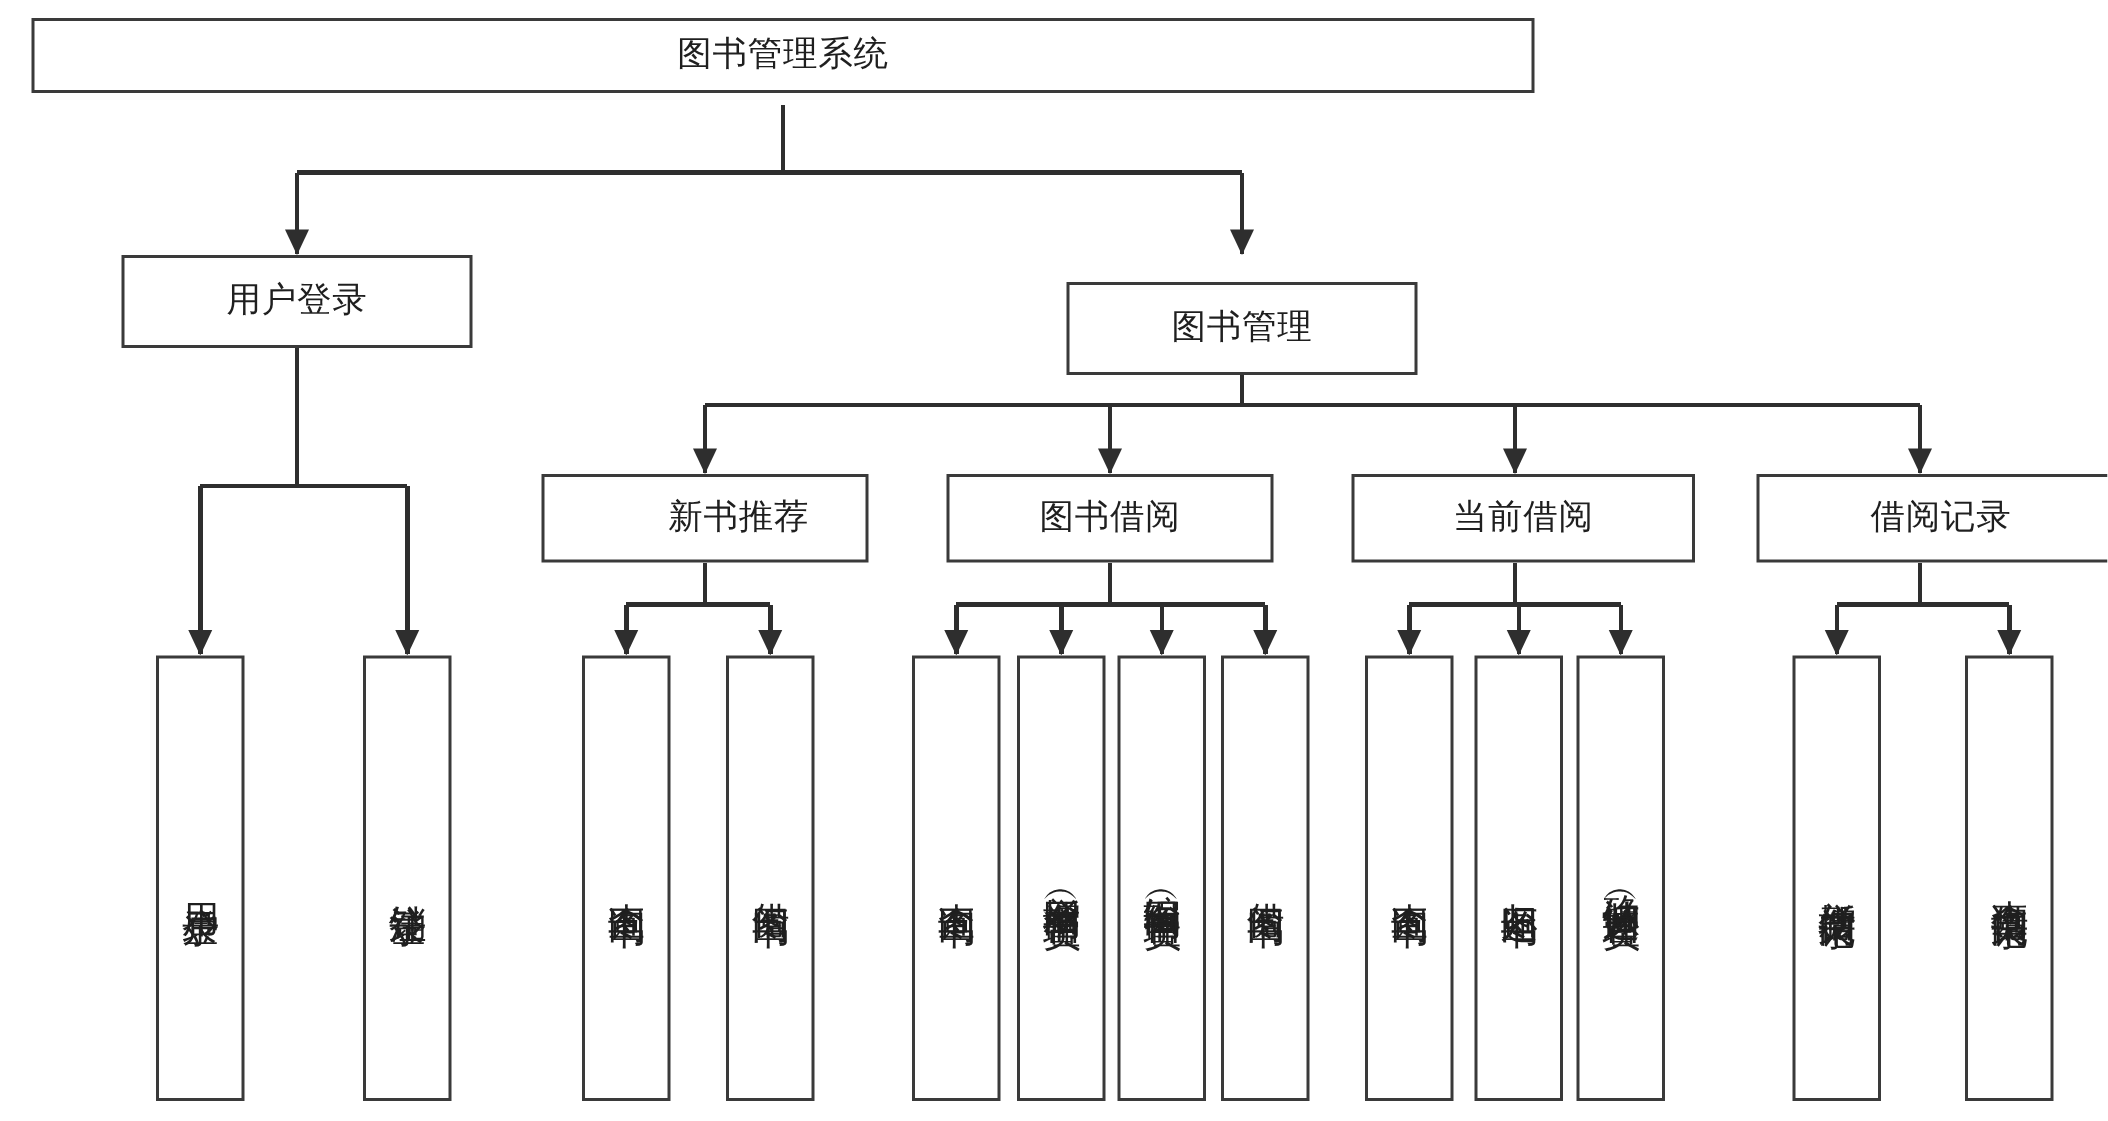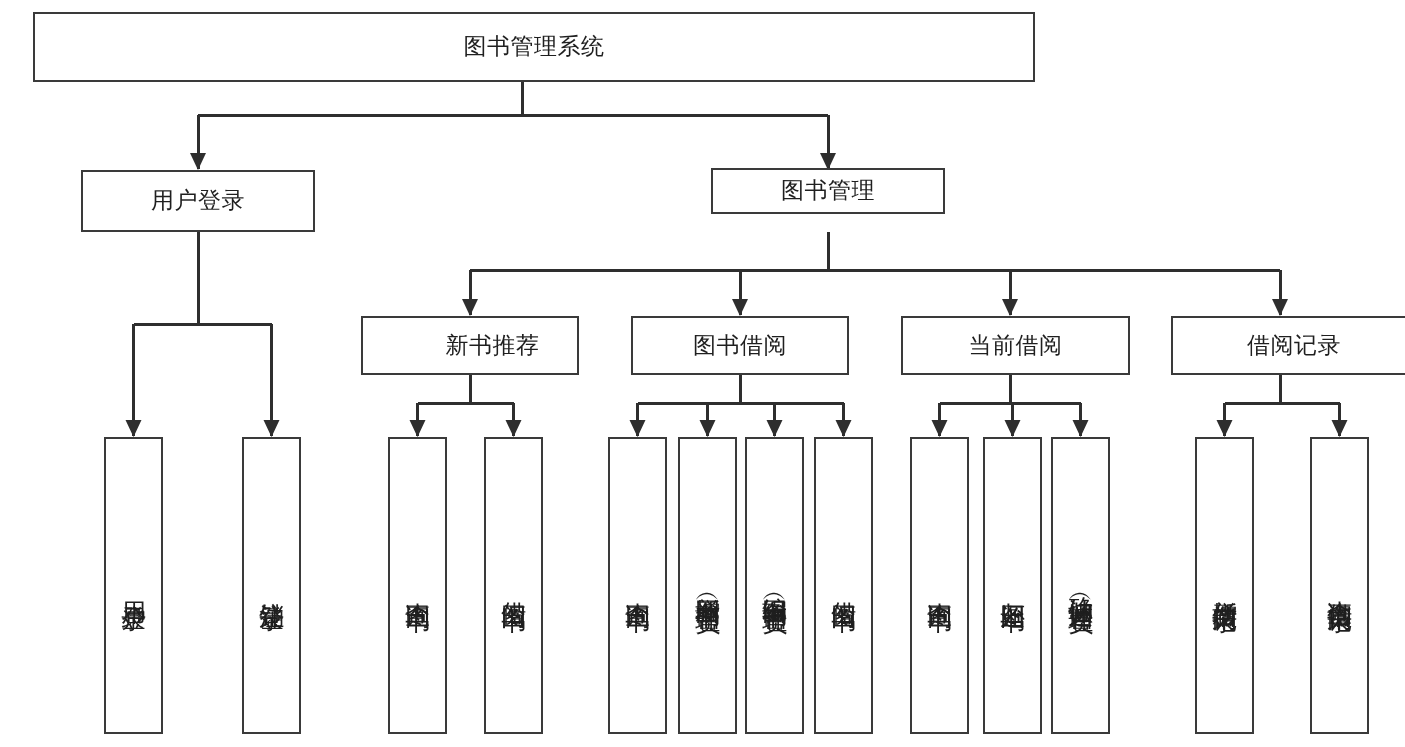--- a/index.html
+++ b/index.html
@@ -125,27 +125,27 @@
       <polygon points="1072.5,420 1088.5,420 1080.5,437" fill="#2e2e2e"></polygon>
       <line x1="1280" y1="375" x2="1280" y2="403" stroke="#2e2e2e" stroke-width="3" shape-rendering="crispEdges"></line>
       <line x1="1224.5" y1="403" x2="1339.5" y2="403" stroke="#2e2e2e" stroke-width="3" shape-rendering="crispEdges"></line>
       <line x1="1224.5" y1="403" x2="1224.5" y2="436" stroke="#2e2e2e" stroke-width="3" shape-rendering="crispEdges"></line>
       <polygon points="1216.5,420 1232.5,420 1224.5,437" fill="#2e2e2e"></polygon>
       <line x1="1339.5" y1="403" x2="1339.5" y2="436" stroke="#2e2e2e" stroke-width="3" shape-rendering="crispEdges"></line>
       <polygon points="1331.5,420 1347.5,420 1339.5,437" fill="#2e2e2e"></polygon>
     </svg>
 
   <div id="nodes-layer">
-      <div class="node horiz" style="left: 21px; top: 12px; width: 1002px; height: 70px; margin-left: 12px;">
+      <div class="node horiz" style="left: 21px; top: 12px; width: 1002px; height: 50px;">
         <span class="label">图书管理系统</span>
       </div>
       <div class="node horiz" style="left: 81px; top: 170px; width: 234px; height: 62px;">
         <span class="label">用户登录</span>
       </div>
-      <div class="node horiz" style="left: 711px; top: 168px; width: 234px; height: 46px;">
+      <div class="node horiz" style="left: 711px; top: 188px; width: 234px; height: 62px;">
         <span class="label">图书管理</span>
       </div>
       <div class="node horiz" style="left: 361px; top: 316px; width: 218px; height: 59px; padding-left: 45px;">
         <span class="label">新书推荐</span>
       </div>
       <div class="node horiz" style="left: 631px; top: 316px; width: 218px; height: 59px; align-items: center;">
         <span class="label">图书借阅</span>
       </div>
       <div class="node horiz" style="left: 901px; top: 316px; width: 229px; height: 59px;">
         <span class="label">当前借阅</span>

